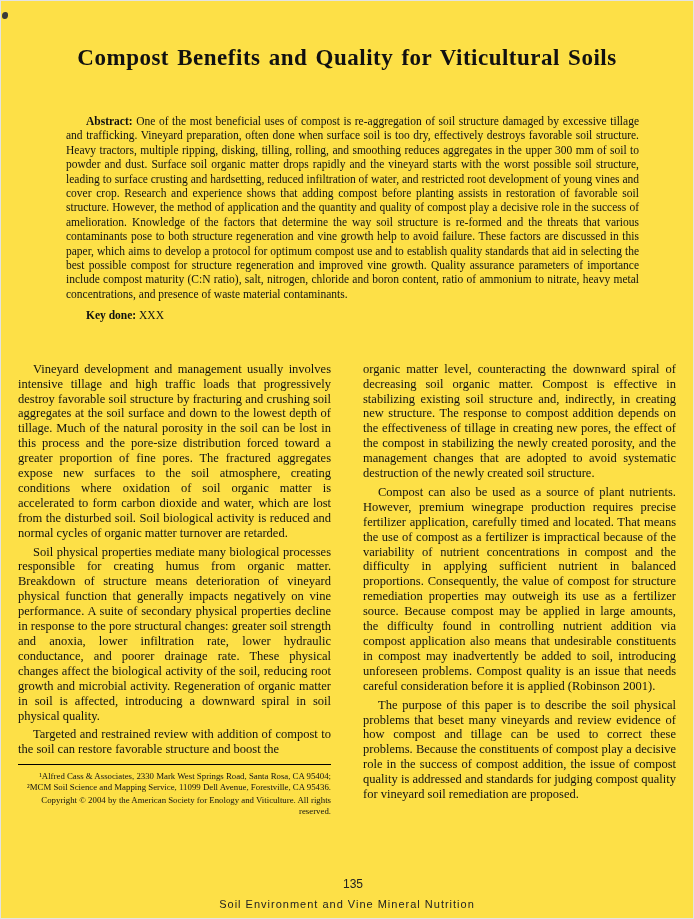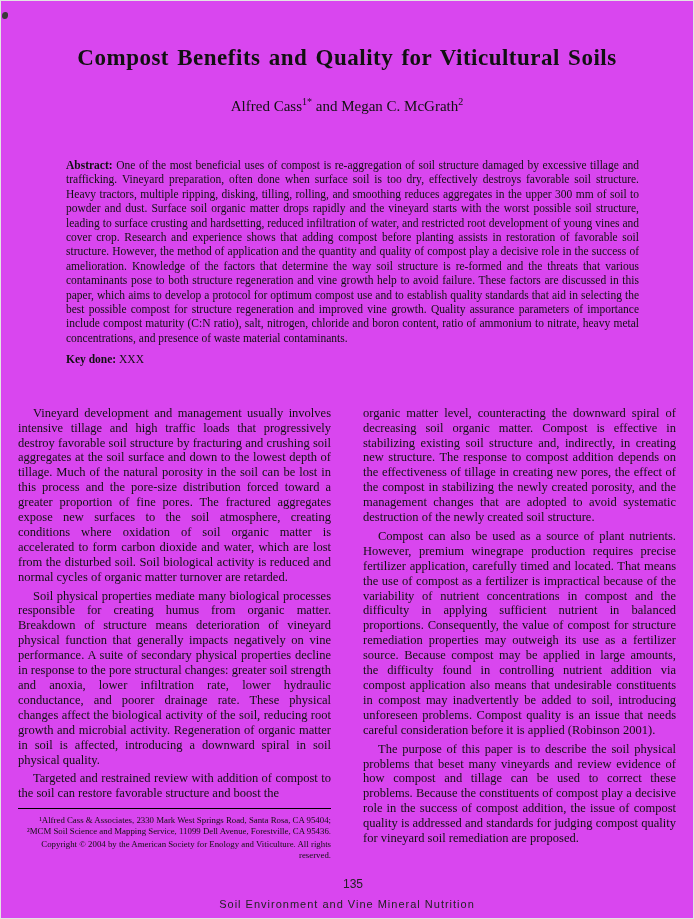--- a/index.html
+++ b/index.html
@@ -5,21 +5,21 @@
   html, body {
     margin: 0;
     padding: 0;
     background: #fff;
   }
   .page {
     position: relative;
     width: 694px;
     height: 919px;
     box-sizing: border-box;
-    background: #d946ef;
+    background: #fde047;
     border: 1px solid #e3e3e3;
     font-family: "Liberation Serif", "DejaVu Serif", serif;
     color: #1a1a1a;
     overflow: hidden;
   }
   .speck {
     position: absolute;
     left: 1px;
     top: 11px;
     width: 6px;
@@ -50,20 +50,21 @@
   .abstract {
     margin: 43px 54px 0 65px;
     font-size: 11.5px;
     line-height: 14.4px;
     text-align: justify;
     color: #111;
   }
   .abstract .abstract-label,
   .keywords .kw-label {
     font-weight: bold;
+    margin-left: 20px;
   }
   .keywords {
     margin: 7px 54px 0 65px;
     font-size: 11.5px;
     line-height: 14.4px;
     color: #111;
   }
   .columns {
     display: flex;
     gap: 32px;
@@ -123,23 +124,20 @@
 </style>
 </head>
 <body>
 
 <div class="page">
 
   <div class="speck"></div>
 
   <h1 class="paper-title">Compost Benefits and Quality for Viticultural Soils</h1>
 
-  <div class="authors">
-    <span>Alfred Cass</span><sup>1*</sup><span> and </span><span>Megan C. McGrath</span><sup>2</sup>
-  </div>
 
   <div class="abstract">
     <span class="abstract-label">Abstract:</span><span> One of the most beneficial uses of compost is re-aggregation of soil structure damaged by excessive tillage and trafficking. Vineyard preparation, often done when surface soil is too dry, effectively destroys favorable soil structure. Heavy tractors, multiple ripping, disking, tilling, rolling, and smoothing reduces aggregates in the upper 300 mm of soil to powder and dust. Surface soil organic matter drops rapidly and the vineyard starts with the worst possible soil structure, leading to surface crusting and hardsetting, reduced infiltration of water, and restricted root development of young vines and cover crop. Research and experience shows that adding compost before planting assists in restoration of favorable soil structure. However, the method of application and the quantity and quality of compost play a decisive role in the success of amelioration. Knowledge of the factors that determine the way soil structure is re-formed and the threats that various contaminants pose to both structure regeneration and vine growth help to avoid failure. These factors are discussed in this paper, which aims to develop a protocol for optimum compost use and to establish quality standards that aid in selecting the best possible compost for structure regeneration and improved vine growth. Quality assurance parameters of importance include compost maturity (C:N ratio), salt, nitrogen, chloride and boron content, ratio of ammonium to nitrate, heavy metal concentrations, and presence of waste material contaminants.</span>
   </div>
 
   <div class="keywords">
     <span class="kw-label">Key done:</span><span> XXX</span>
   </div>
 
   <div class="columns">

